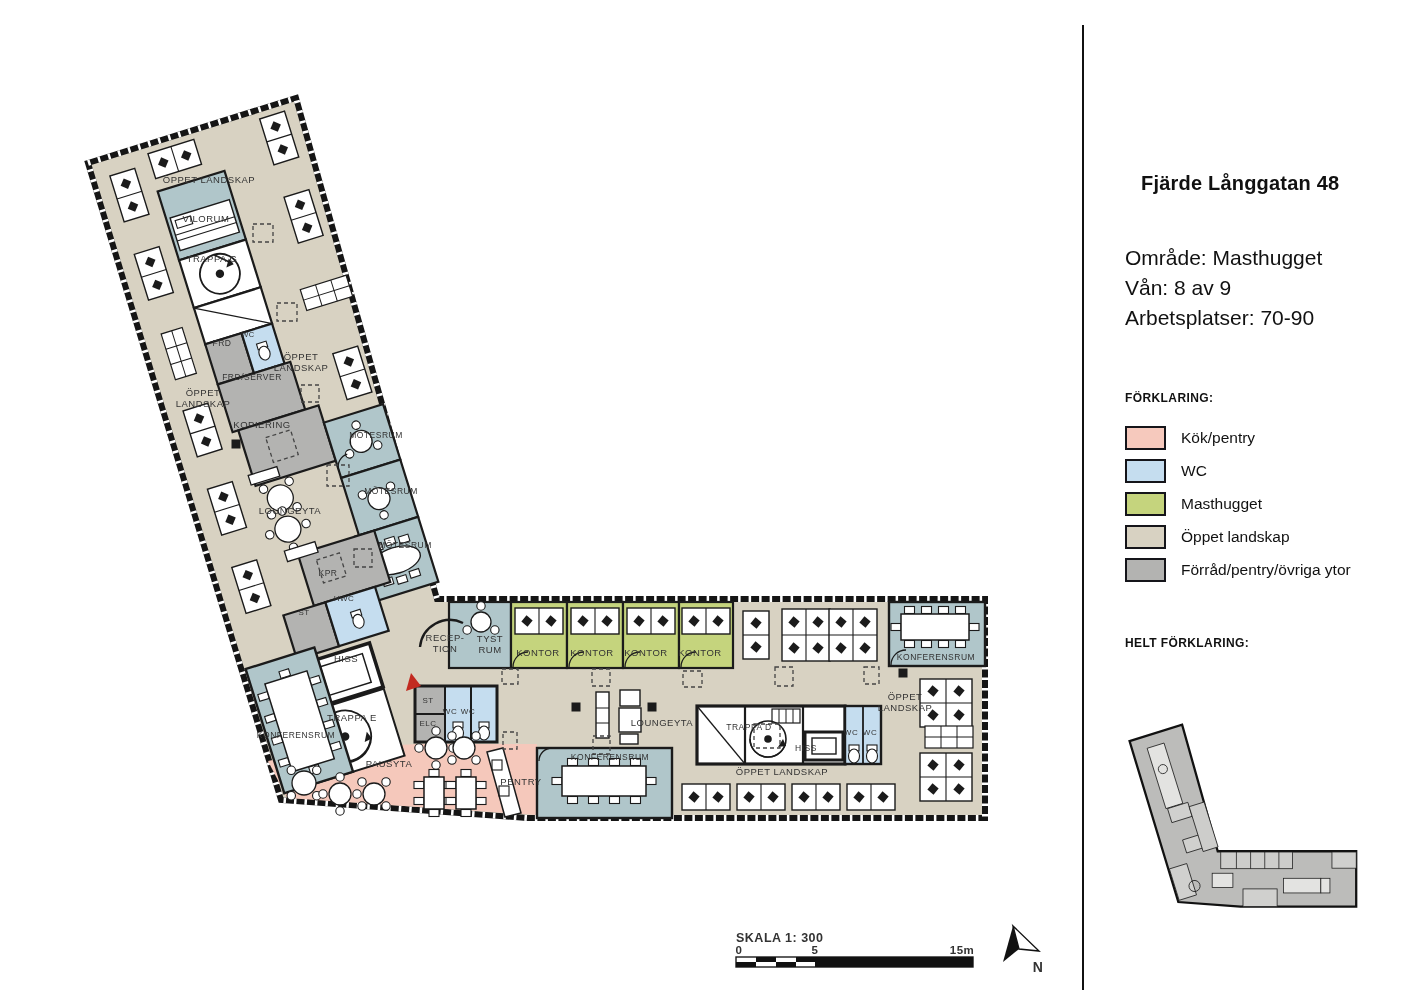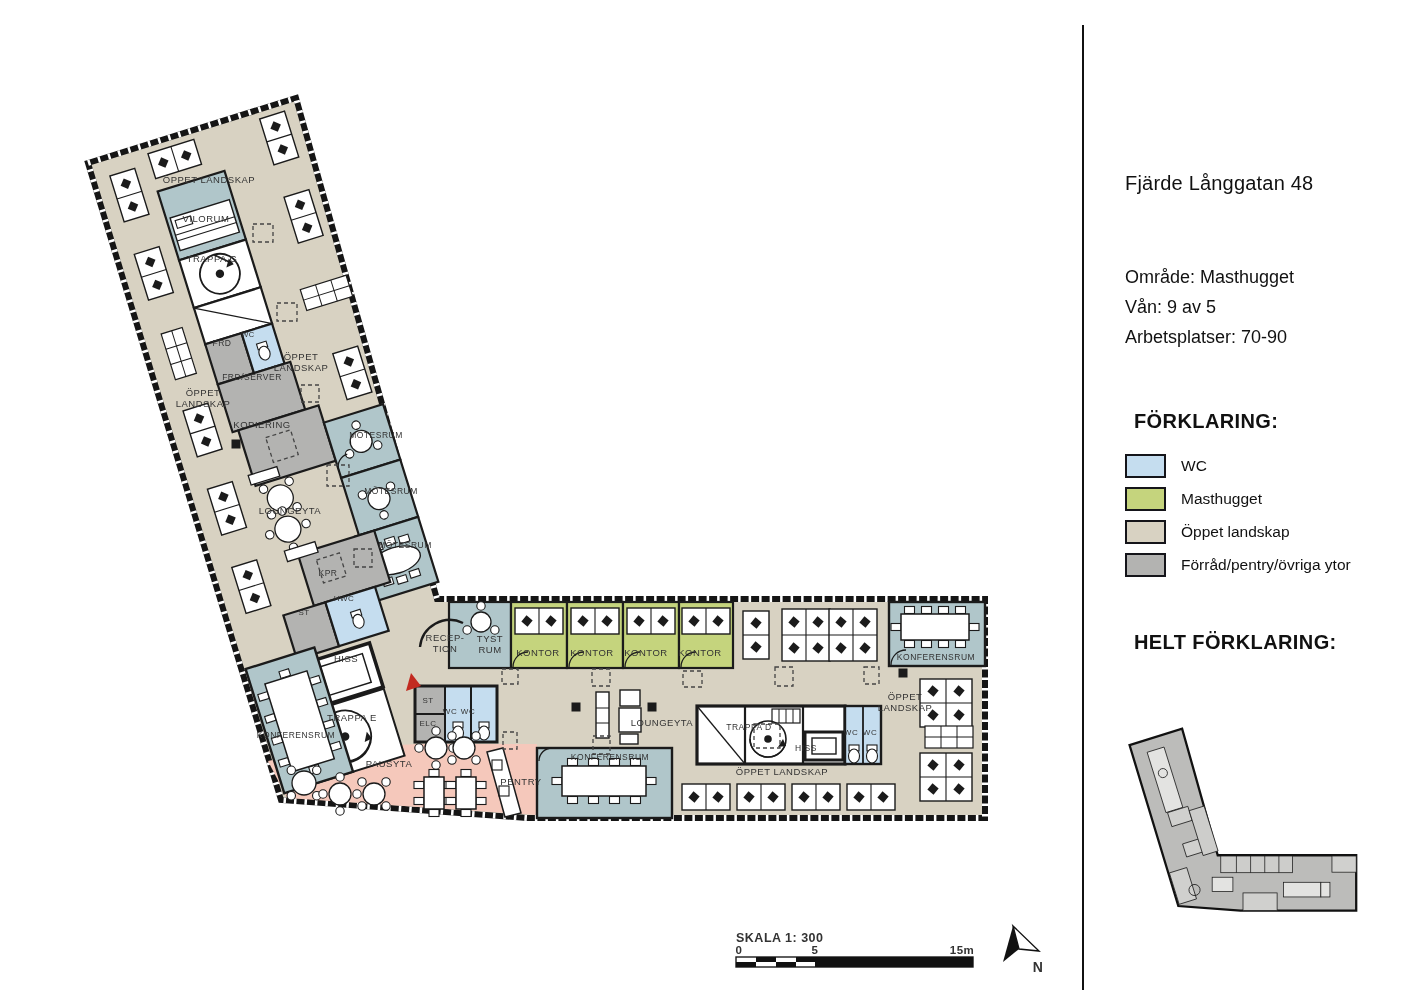--- a/index.html
+++ b/index.html
@@ -1,22 +1,22 @@
 <!DOCTYPE html>
 <html><head>
 <meta charset="utf-8">
 <style>
   html,body{margin:0;padding:0}
   body{width:1403px;height:992px;background:#fff;font-family:"Liberation Sans",sans-serif;position:relative;overflow:hidden;color:#111}
   #plan{position:absolute;left:0;top:0}
   .divider{position:absolute;left:1082px;top:25px;width:2px;height:965px;background:#111}
   .sidebar{position:absolute;left:1084px;top:0;width:319px;height:992px;padding-left:41px;box-sizing:border-box}
-  h1.title{font-size:20px;margin:172px 0 0 0;letter-spacing:.2px;font-weight:normal}
-  .info{margin-top:67px;font-size:18px;line-height:30px}
-  h2.sec{font-size:20px;margin:58px 0 0 9px;letter-spacing:.4px;font-weight:bold}
+  h1.title{font-size:20px;margin:172px 0 0 16px;letter-spacing:.2px;font-weight:bold}
+  .info{margin-top:48px;font-size:21px;line-height:30px}
+  h2.sec{font-size:12px;margin:58px 0 0 0;letter-spacing:.4px;font-weight:bold}
   #legend{margin-top:21px}
   .lrow{display:flex;align-items:center;margin-bottom:9px}
   .sw{width:37px;height:20px;border:2px solid #15151a;margin-right:15px;flex:none}
   .ll{font-size:15.5px}
   h2.ov{margin-top:54px}
   #thumb{margin-top:70px;display:block}
 </style>
 </head>
 <body>
 
@@ -495,25 +495,29 @@
     <polygon points="1013,926 1039,951 1019,949" fill="#fff" stroke="#111" stroke-width="1.4"></polygon>
     <text x="1038" y="972" fill="#333" font-size="14" text-anchor="middle" letter-spacing="0.5" font-weight="bold"><tspan x="1038" dy="0">N</tspan></text>
   </svg>
 
 <div class="divider"></div>
 
 <aside class="sidebar">
   <h1 class="title">Fjärde Långgatan 48</h1>
   <div class="info" id="info">
       <div>Område: Masthugget</div>
-      <div>Vån: 9 av 5</div>
+      <div>Vån: 8 av 9</div>
       <div>Arbetsplatser: 70-90</div>
     </div>
   <h2 class="sec">FÖRKLARING:</h2>
   <div id="legend">
+      <div class="lrow">
+        <span class="sw" style="background: rgb(246, 201, 189);"></span>
+        <span class="ll">Kök/pentry</span>
+      </div>
       <div class="lrow">
         <span class="sw" style="background: rgb(197, 221, 239);"></span>
         <span class="ll">WC</span>
       </div>
       <div class="lrow">
         <span class="sw" style="background: rgb(197, 212, 125);"></span>
         <span class="ll">Masthugget</span>
       </div>
       <div class="lrow">
         <span class="sw" style="background: rgb(216, 210, 194);"></span>

